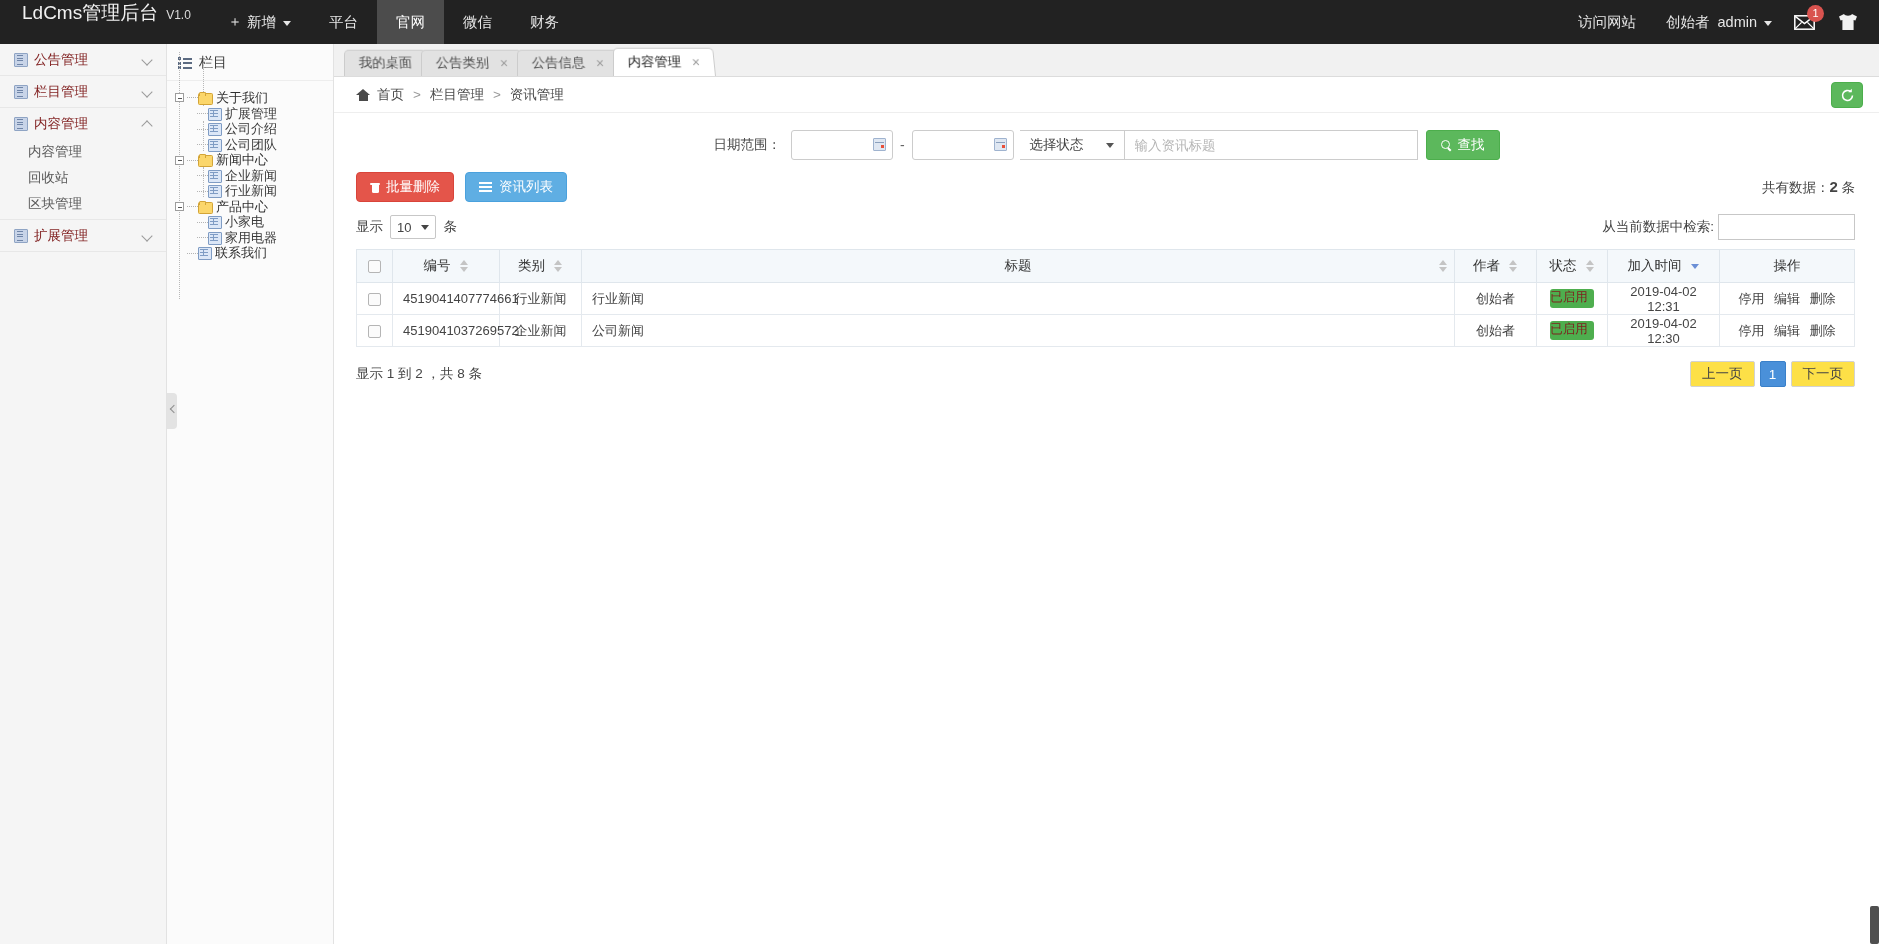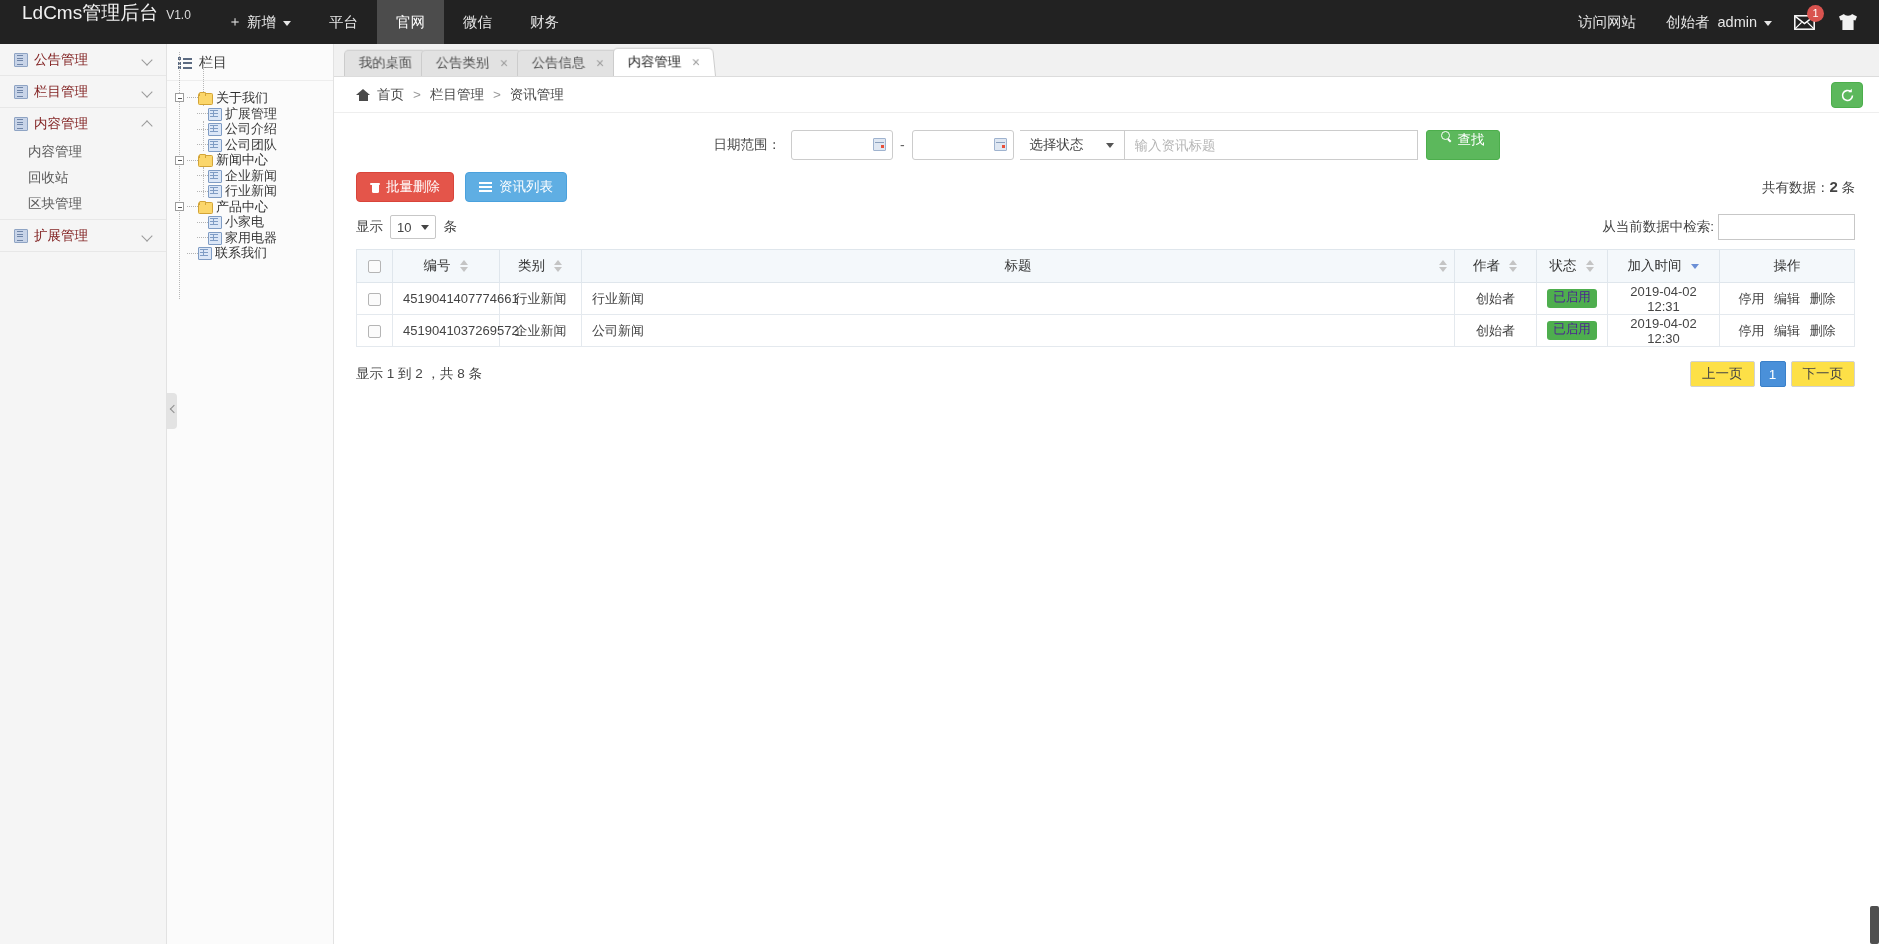--- a/index.html
+++ b/index.html
@@ -476,21 +476,21 @@
   .btn-find {
     height: 30px;
     background: #5cb85c;
     border: 1px solid #4cae4c;
     border-radius: 3px;
     color: #fff;
     font-size: 13.5px;
     padding: 0 14px;
     margin-left: 8px;
     cursor: pointer;
-    display: flex; align-items: flex-start;
+    display: flex; align-items: center;
     font-family: inherit;
   }
   .ico-search {
     width: 11px; height: 11px;
     margin-right: 6px;
     position: relative;
     display: inline-block;
   }
   .ico-search::before {
     content: "";
@@ -652,23 +652,23 @@
     background: #fbfbfb;
     border-radius: 2px;
     display: inline-block;
     cursor: pointer;
     vertical-align: middle;
   }
   .ctr { text-align: center; }
   .badge-on {
     display: inline-block;
     background: #4eae4e;
-    color: #4c1d95;
+    color: #7f1d1d;
     font-size: 12.5px;
-    padding: 2px 6px 3px 6px;
+    padding: 2px 6px 3px 0;
     border-radius: 3px;
     line-height: 1.1;
   }
   .oplinks { color: #444; }
   .oplinks span {
     cursor: pointer;
     margin: 0 3px;
   }
 
   

